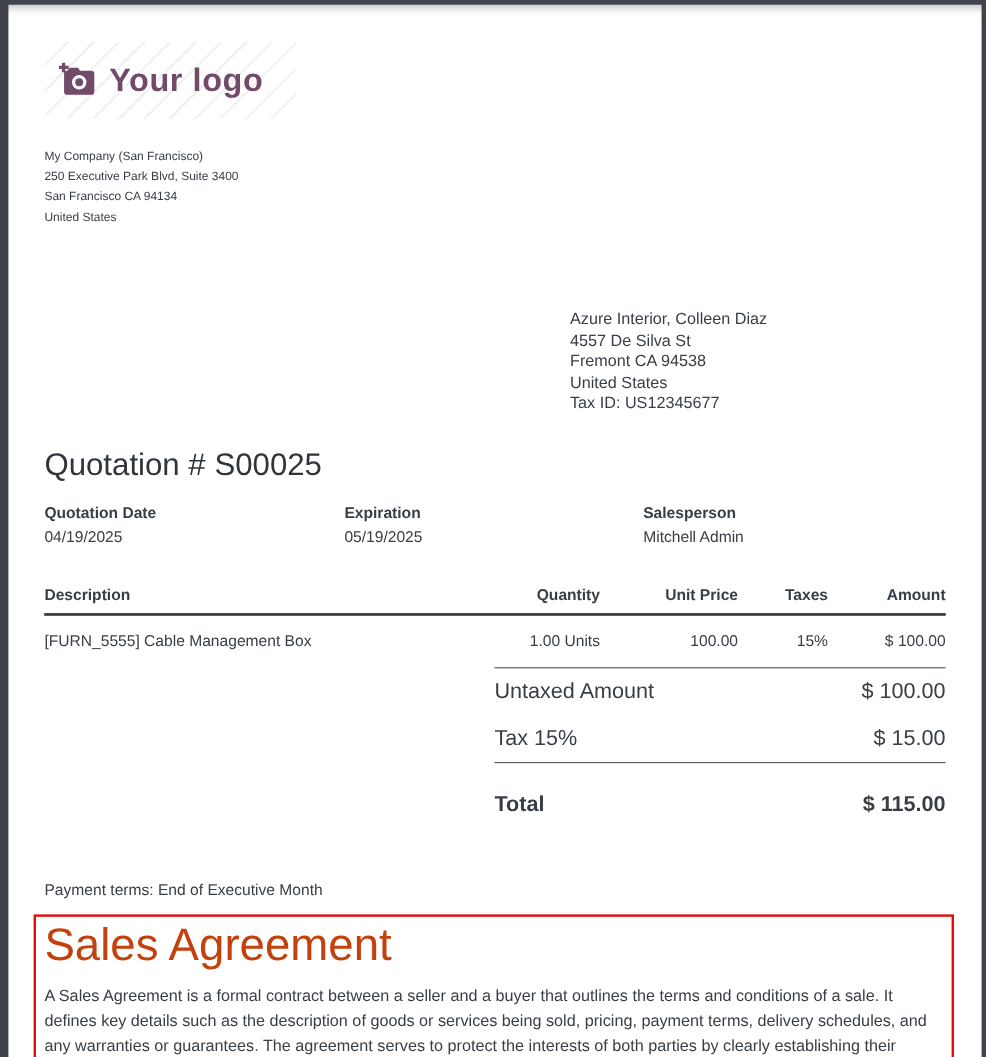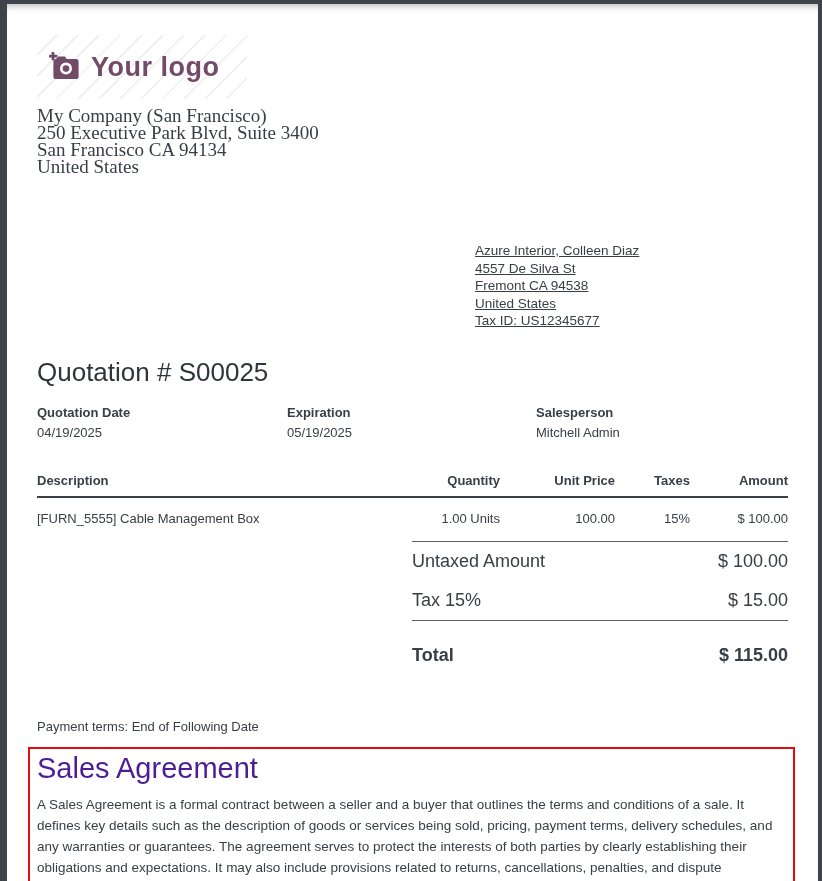--- a/index.html
+++ b/index.html
@@ -27,22 +27,22 @@
     padding-left: 12px;
     background: repeating-linear-gradient(135deg,
       rgba(0,0,0,0.0) 0px, rgba(0,0,0,0.0) 13px,
       rgba(120,120,120,0.10) 13px, rgba(120,120,120,0.10) 15px);
   }
   .logo-text {
     font-size: 27px; font-weight: 700; color: #714B67; letter-spacing: 0.5px;
     white-space: nowrap;
   }
   
-  .company-address { margin-top: 8px; font-size: 19px; line-height: 17px; font-family: Liberation Serif, serif; }
-  .customer-address { margin-top: 67px; margin-left: 438px; font-size: 13.5px; line-height: 17.5px; text-decoration: underline; }
+  .company-address { margin-top: 23px; font-size: 10px; line-height: 17px; }
+  .customer-address { margin-top: 67px; margin-left: 438px; font-size: 13.5px; line-height: 17.5px; }
   
   .doc-title { margin-top: 27px; font-size: 26px; font-weight: 400; color: #2f353b; }
   
   .info-row { margin-top: 17px; display: flex; font-size: 13px; }
   .info-col-1 { width: 250px; }
   .info-col-2 { width: 249px; }
   .info-col-3 { flex: 1; }
   .info-label { font-weight: 700; }
   .info-value { margin-top: 5px; }
   
@@ -68,21 +68,21 @@
   .totals-row.grand {
     border-top: 1px solid #5a5f66; font-weight: 700; padding-top: 24px;
   }
   .payment-terms { margin-top: 44px; font-size: 13px; }
   
   .agreement-box {
     margin: 13px -7px 0 -9px;
     border: 2px solid #e30b0b;
     padding: 3px 12px 22px 7px;
   }
-  .agreement-title { font-size: 29px; font-weight: 400; color: #4c1d95; }
+  .agreement-title { font-size: 38px; font-weight: 400; color: #c2410c; }
   .agreement-body { margin-top: 9px; font-size: 13.5px; line-height: 21px; max-width: 742px; }
   .camera-icon { flex: 0 0 auto; }
 </style>
 </head>
 <body>
 
 <div class="page">
   <div class="content">
 
     <div class="logo-box">
@@ -166,21 +166,21 @@
       <div class="totals-row">
         <span>Tax 15%</span>
         <span>$ 15.00</span>
       </div>
       <div class="totals-row grand">
         <span>Total</span>
         <span>$ 115.00</span>
       </div>
     </div>
 
-    <div class="payment-terms">Payment terms: End of Following Date</div>
+    <div class="payment-terms">Payment terms: End of Executive Month</div>
 
     <div class="agreement-box">
       <div class="agreement-title">Sales Agreement</div>
       <div class="agreement-body">A Sales Agreement is a formal contract between a seller and a buyer that outlines the terms and conditions of a sale. It defines key details such as the description of goods or services being sold, pricing, payment terms, delivery schedules, and any warranties or guarantees. The agreement serves to protect the interests of both parties by clearly establishing their obligations and expectations. It may also include provisions related to returns, cancellations, penalties, and dispute resolution. By setting a legal framework for the transaction, the Sales Agreement helps ensure a smooth and transparent sales process</div>
     </div>
 
   </div>
 </div>
 
 </body></html>

